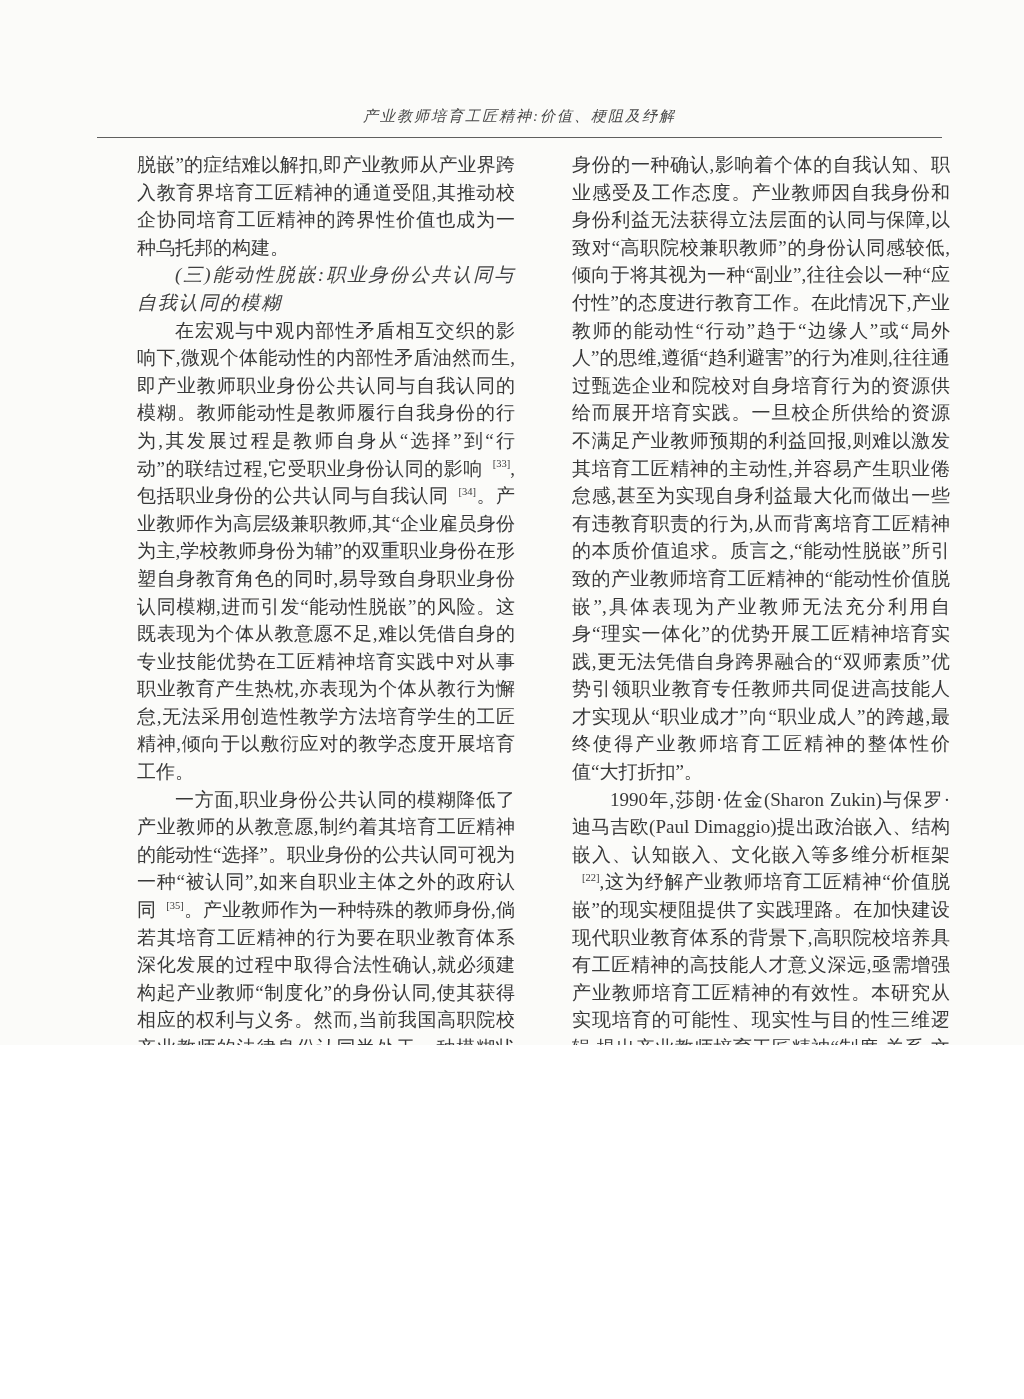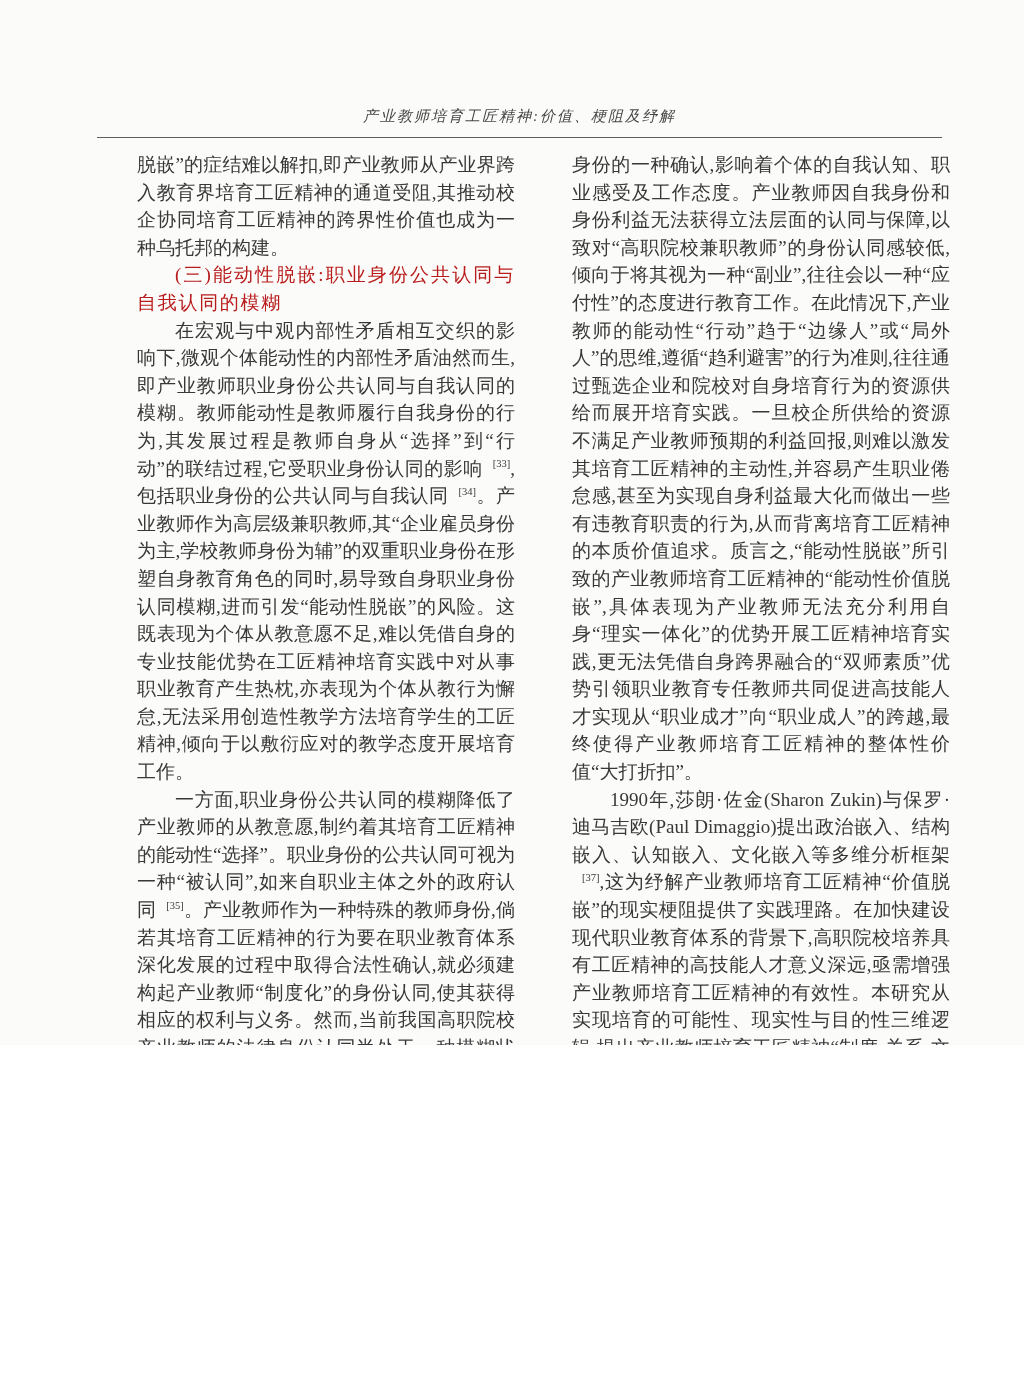--- a/index.html
+++ b/index.html
@@ -33,22 +33,23 @@
   .para {
     margin:0;
     font-size:19px;
     line-height:27.6px;
     text-align:justify;
     text-justify:inter-ideograph;
     word-break:break-all;
   }
   .para.indent { text-indent:2em; }
   .para.kai {
+    font-style:italic;
     letter-spacing:0.09em;
-    color:#b91c1c;
+    color:#404040;
   }
   .para.heading {
     font-family:"Liberation Sans", sans-serif;
     font-weight:bold;
     font-size:17.5px;
     text-align:center;
     text-indent:0;
     letter-spacing:0.3px;
     margin:14px 0 13px 0;
     color:#303030;
@@ -86,21 +87,21 @@
 
   <div class="content">
     <div class="column">
         <p class="para body">脱嵌”的症结难以解扣,即产业教师从产业界跨入教育界培育工匠精神的通道受阻,其推动校企协同培育工匠精神的跨界性价值也成为一种乌托邦的构建。</p>
         <p class="para kai indent">(三)能动性脱嵌:职业身份公共认同与自我认同的模糊</p>
         <p class="para body indent">在宏观与中观内部性矛盾相互交织的影响下,微观个体能动性的内部性矛盾油然而生,即产业教师职业身份公共认同与自我认同的模糊。教师能动性是教师履行自我身份的行为,其发展过程是教师自身从“选择”到“行动”的联结过程,它受职业身份认同的影响<sup class="cite">[33]</sup>,包括职业身份的公共认同与自我认同<sup class="cite">[34]</sup>。产业教师作为高层级兼职教师,其“企业雇员身份为主,学校教师身份为辅”的双重职业身份在形塑自身教育角色的同时,易导致自身职业身份认同模糊,进而引发“能动性脱嵌”的风险。这既表现为个体从教意愿不足,难以凭借自身的专业技能优势在工匠精神培育实践中对从事职业教育产生热枕,亦表现为个体从教行为懈怠,无法采用创造性教学方法培育学生的工匠精神,倾向于以敷衍应对的教学态度开展培育工作。</p>
         <p class="para body indent">一方面,职业身份公共认同的模糊降低了产业教师的从教意愿,制约着其培育工匠精神的能动性“选择”。职业身份的公共认同可视为一种“被认同”,如来自职业主体之外的政府认同<sup class="cite">[35]</sup>。产业教师作为一种特殊的教师身份,倘若其培育工匠精神的行为要在职业教育体系深化发展的过程中取得合法性确认,就必须建构起产业教师“制度化”的身份认同,使其获得相应的权利与义务。然而,当前我国高职院校产业教师的法律身份认同尚处于一种模糊状态。在产教融合深化发展的背景下,我国高职院校兼职教师的聘任行为在制度层面逐步获得“合法性”认可。但从兼职教师主体来看,该群体尚未具备法律所规定和认可的“教师”身份<sup class="cite">[36]</sup>。这样,高职院校产业教师就更难从制度层面上获得“教师身份”的“合法性”,其身份利益也难以获得保障。囿于产业教师无法解决实践中“我是谁”这一根本性问题,其对于自身能否担当起学生工匠精神的培育职责也产生了自我怀疑,结果难以产生从教的内生动力。</p>
       </div>
     <div class="column">
         <p class="para body">身份的一种确认,影响着个体的自我认知、职业感受及工作态度。产业教师因自我身份和身份利益无法获得立法层面的认同与保障,以致对“高职院校兼职教师”的身份认同感较低,倾向于将其视为一种“副业”,往往会以一种“应付性”的态度进行教育工作。在此情况下,产业教师的能动性“行动”趋于“边缘人”或“局外人”的思维,遵循“趋利避害”的行为准则,往往通过甄选企业和院校对自身培育行为的资源供给而展开培育实践。一旦校企所供给的资源不满足产业教师预期的利益回报,则难以激发其培育工匠精神的主动性,并容易产生职业倦怠感,甚至为实现自身利益最大化而做出一些有违教育职责的行为,从而背离培育工匠精神的本质价值追求。质言之,“能动性脱嵌”所引致的产业教师培育工匠精神的“能动性价值脱嵌”,具体表现为产业教师无法充分利用自身“理实一体化”的优势开展工匠精神培育实践,更无法凭借自身跨界融合的“双师素质”优势引领职业教育专任教师共同促进高技能人才实现从“职业成才”向“职业成人”的跨越,最终使得产业教师培育工匠精神的整体性价值“大打折扣”。</p>
-        <p class="para body indent">1990年,莎朗·佐金(Sharon Zukin)与保罗·迪马吉欧(Paul Dimaggio)提出政治嵌入、结构嵌入、认知嵌入、文化嵌入等多维分析框架<sup class="cite">[37]</sup>,这为纾解产业教师培育工匠精神“价值脱嵌”的现实梗阻提供了实践理路。在加快建设现代职业教育体系的背景下,高职院校培养具有工匠精神的高技能人才意义深远,亟需增强产业教师培育工匠精神的有效性。本研究从实现培育的可能性、现实性与目的性三维逻辑,提出产业教师培育工匠精神“制度-关系-文化”的三重嵌入机制(见图2),以突破“价值脱嵌”困境,充分发挥产业教师培育工匠精神的价值。</p>
+        <p class="para body indent">1990年,莎朗·佐金(Sharon Zukin)与保罗·迪马吉欧(Paul Dimaggio)提出政治嵌入、结构嵌入、认知嵌入、文化嵌入等多维分析框架<sup class="cite">[22]</sup>,这为纾解产业教师培育工匠精神“价值脱嵌”的现实梗阻提供了实践理路。在加快建设现代职业教育体系的背景下,高职院校培养具有工匠精神的高技能人才意义深远,亟需增强产业教师培育工匠精神的有效性。本研究从实现培育的可能性、现实性与目的性三维逻辑,提出产业教师培育工匠精神“制度-关系-文化”的三重嵌入机制(见图2),以突破“价值脱嵌”困境,充分发挥产业教师培育工匠精神的价值。</p>
         <p class="para kai indent">(一)制度嵌入:强化政府“引导力”,推进产业教师培育工匠精神的可能性</p>
       </div>
   </div>
 
   <div class="page-number">– 48 –</div>
 
   <div class="watermark">
     <span>中国知网</span>
     <span>cnki://www.cnki.net</span>
   </div>

